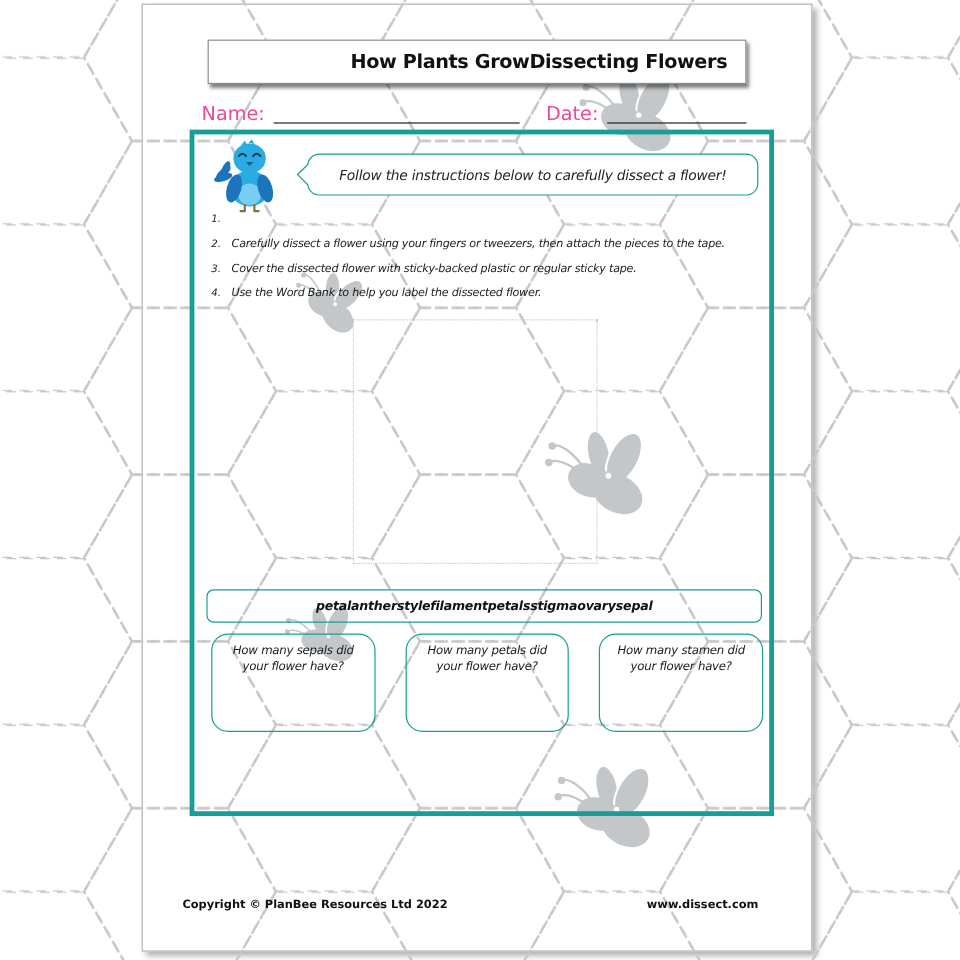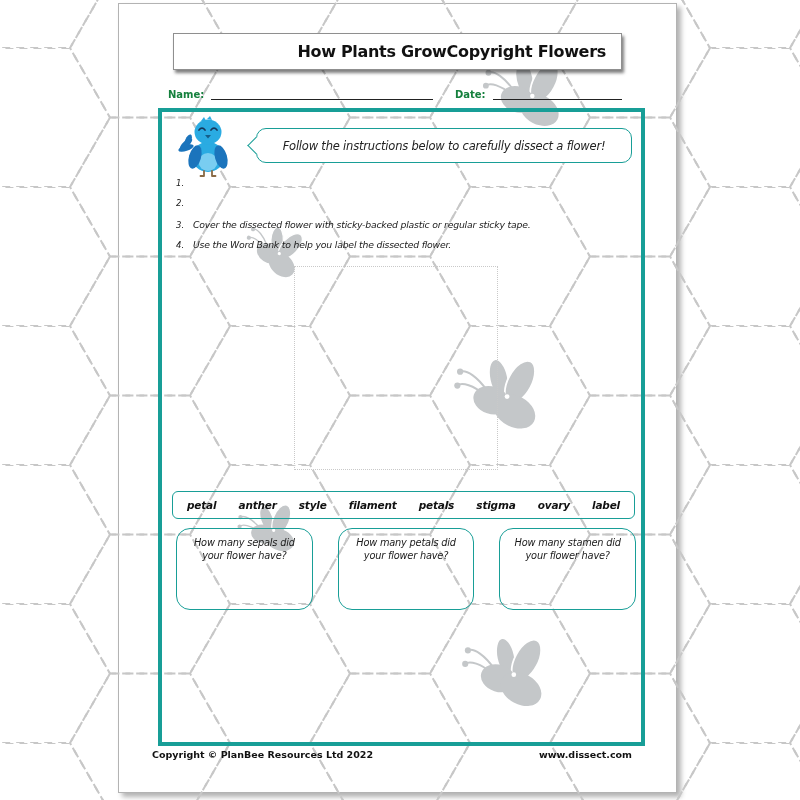--- a/index.html
+++ b/index.html
@@ -25,26 +25,26 @@
   
   .content{position:absolute;left:0;top:0;width:800px;height:800px;z-index:2;}
 
   .header-banner{position:absolute;left:173px;top:33px;width:449px;height:37px;
         background:#ffffff;border:1px solid #8f8f8f;
         box-shadow:2px 3px 3px rgba(0,0,0,0.5);
         display:flex;align-items:center;justify-content:flex-end;padding:0 15px;}
   .title{font-weight:bold;font-size:16px;letter-spacing:-0.3px;color:#111;}
 
   .field-row{position:absolute;display:flex;align-items:flex-end;}
-  .field-label{font-weight:bold;font-size:10px;color:#15803d;line-height:1;}
+  .field-label{font-weight:normal;font-size:16px;color:#ec4899;line-height:1;}
   .field-line{flex:1;border-bottom:1.6px solid #222;margin-left:7px;height:13px;}
   #name-row{left:168px;top:87px;width:265px;}
   #date-row{left:455px;top:87px;width:167px;}
 
-  .main-box{position:absolute;left:158px;top:108px;width:487px;height:638px;
+  .main-box{position:absolute;left:158px;top:108px;width:487px;height:572px;
         border:4.5px solid var(--teal-accent);background:transparent;padding-left:12px;}
 
   .bird{position:absolute;left:14px;top:3px;}
 
   .bubble{position:absolute;left:94px;top:16px;width:376px;height:35px;
         background:#fff;border:1.6px solid var(--teal-accent);border-radius:10px;
         display:flex;align-items:center;justify-content:center;}
   .bubble-tail{position:absolute;left:-7.5px;top:10px;width:13px;height:13px;background:#fff;
         border-left:1.6px solid var(--teal-accent);border-bottom:1.6px solid var(--teal-accent);
         transform:rotate(45deg);}
@@ -53,21 +53,21 @@
   .instructions{position:absolute;left:14px;top:66px;width:462px;}
   .instr-row{display:flex;align-items:baseline;height:20.4px;}
   .instr-num{width:17px;flex:0 0 17px;font-size:8.5px;font-style:italic;color:#222;}
   .instr-text{font-style:italic;font-size:9.3px;letter-spacing:-0.2px;color:#1a1a1a;white-space:nowrap;}
 
   .tape-square{position:absolute;left:132px;top:154px;width:204px;height:204px;
         border:1.5px dotted #c9c9c9;background:transparent;}
 
   .word-bank{position:absolute;left:10px;top:379px;width:463px;height:28px;
         border:1.4px solid var(--teal-accent);border-radius:6px;
-        display:flex;align-items:center;justify-content:space-between;padding:0 14px;}
+        display:flex;align-items:center;justify-content:center;padding:0 14px;}
   .word{font-style:italic;font-weight:bold;font-size:10.5px;letter-spacing:-0.2px;color:#111;}
 
   .question-row{position:absolute;left:14px;top:416px;width:460px;height:82px;
         display:flex;gap:25px;}
   .q-card{flex:1;border:1.6px solid var(--teal-accent);border-radius:14px;
         padding:7px 10px 0;text-align:center;background:transparent;}
   .q-text{font-style:italic;font-size:9.8px;letter-spacing:-0.2px;color:#1a1a1a;line-height:1.35;}
 
   .obs-card{position:absolute;left:14px;top:509px;width:458px;height:122px;
         border:1.6px solid var(--teal-accent);border-radius:16px;
@@ -120,21 +120,21 @@
     <use href="#bee" transform="translate(239,226) scale(0.62) rotate(15 58 55)"></use>
     <use href="#bee" transform="translate(450,357) scale(0.92)"></use>
     <use href="#bee" transform="translate(236,504) scale(0.62) rotate(-6 58 55)"></use>
     <use href="#bee" transform="translate(458,636) scale(0.90)"></use>
   </svg>
 
   <div class="content">
 
     <div class="header-banner">
       <span class="title">How Plants Grow</span>
-      <span class="title">Copyright Flowers</span>
+      <span class="title">Dissecting Flowers</span>
     </div>
 
     <div class="field-row" id="name-row">
       <span class="field-label">Name:</span>
       <span class="field-line"></span>
     </div>
     <div class="field-row" id="date-row">
       <span class="field-label">Date:</span>
       <span class="field-line"></span>
     </div>
@@ -176,20 +176,21 @@
         <div class="bubble-tail"></div>
         <span class="bubble-text">Follow the instructions below to carefully dissect a flower!</span>
       </div>
 
       <div class="instructions">
         <div class="instr-row">
           <span class="instr-num">1.</span>
         </div>
         <div class="instr-row">
           <span class="instr-num">2.</span>
+          <span class="instr-text">Carefully dissect a flower using your fingers or tweezers, then attach the pieces to the tape.</span>
         </div>
         <div class="instr-row">
           <span class="instr-num">3.</span>
           <span class="instr-text">Cover the dissected flower with sticky-backed plastic or regular sticky tape.</span>
         </div>
         <div class="instr-row">
           <span class="instr-num">4.</span>
           <span class="instr-text">Use the Word Bank to help you label the dissected flower.</span>
         </div>
       </div>
@@ -197,21 +198,21 @@
       <div class="tape-square"></div>
 
       <div class="word-bank">
         <span class="word">petal</span>
         <span class="word">anther</span>
         <span class="word">style</span>
         <span class="word">filament</span>
         <span class="word">petals</span>
         <span class="word">stigma</span>
         <span class="word">ovary</span>
-        <span class="word">label</span>
+        <span class="word">sepal</span>
       </div>
 
       <div class="question-row">
         <div class="q-card">
           <div class="q-text">How many sepals did your flower have?</div>
         </div>
         <div class="q-card">
           <div class="q-text">How many petals did your flower have?</div>
         </div>
         <div class="q-card">

